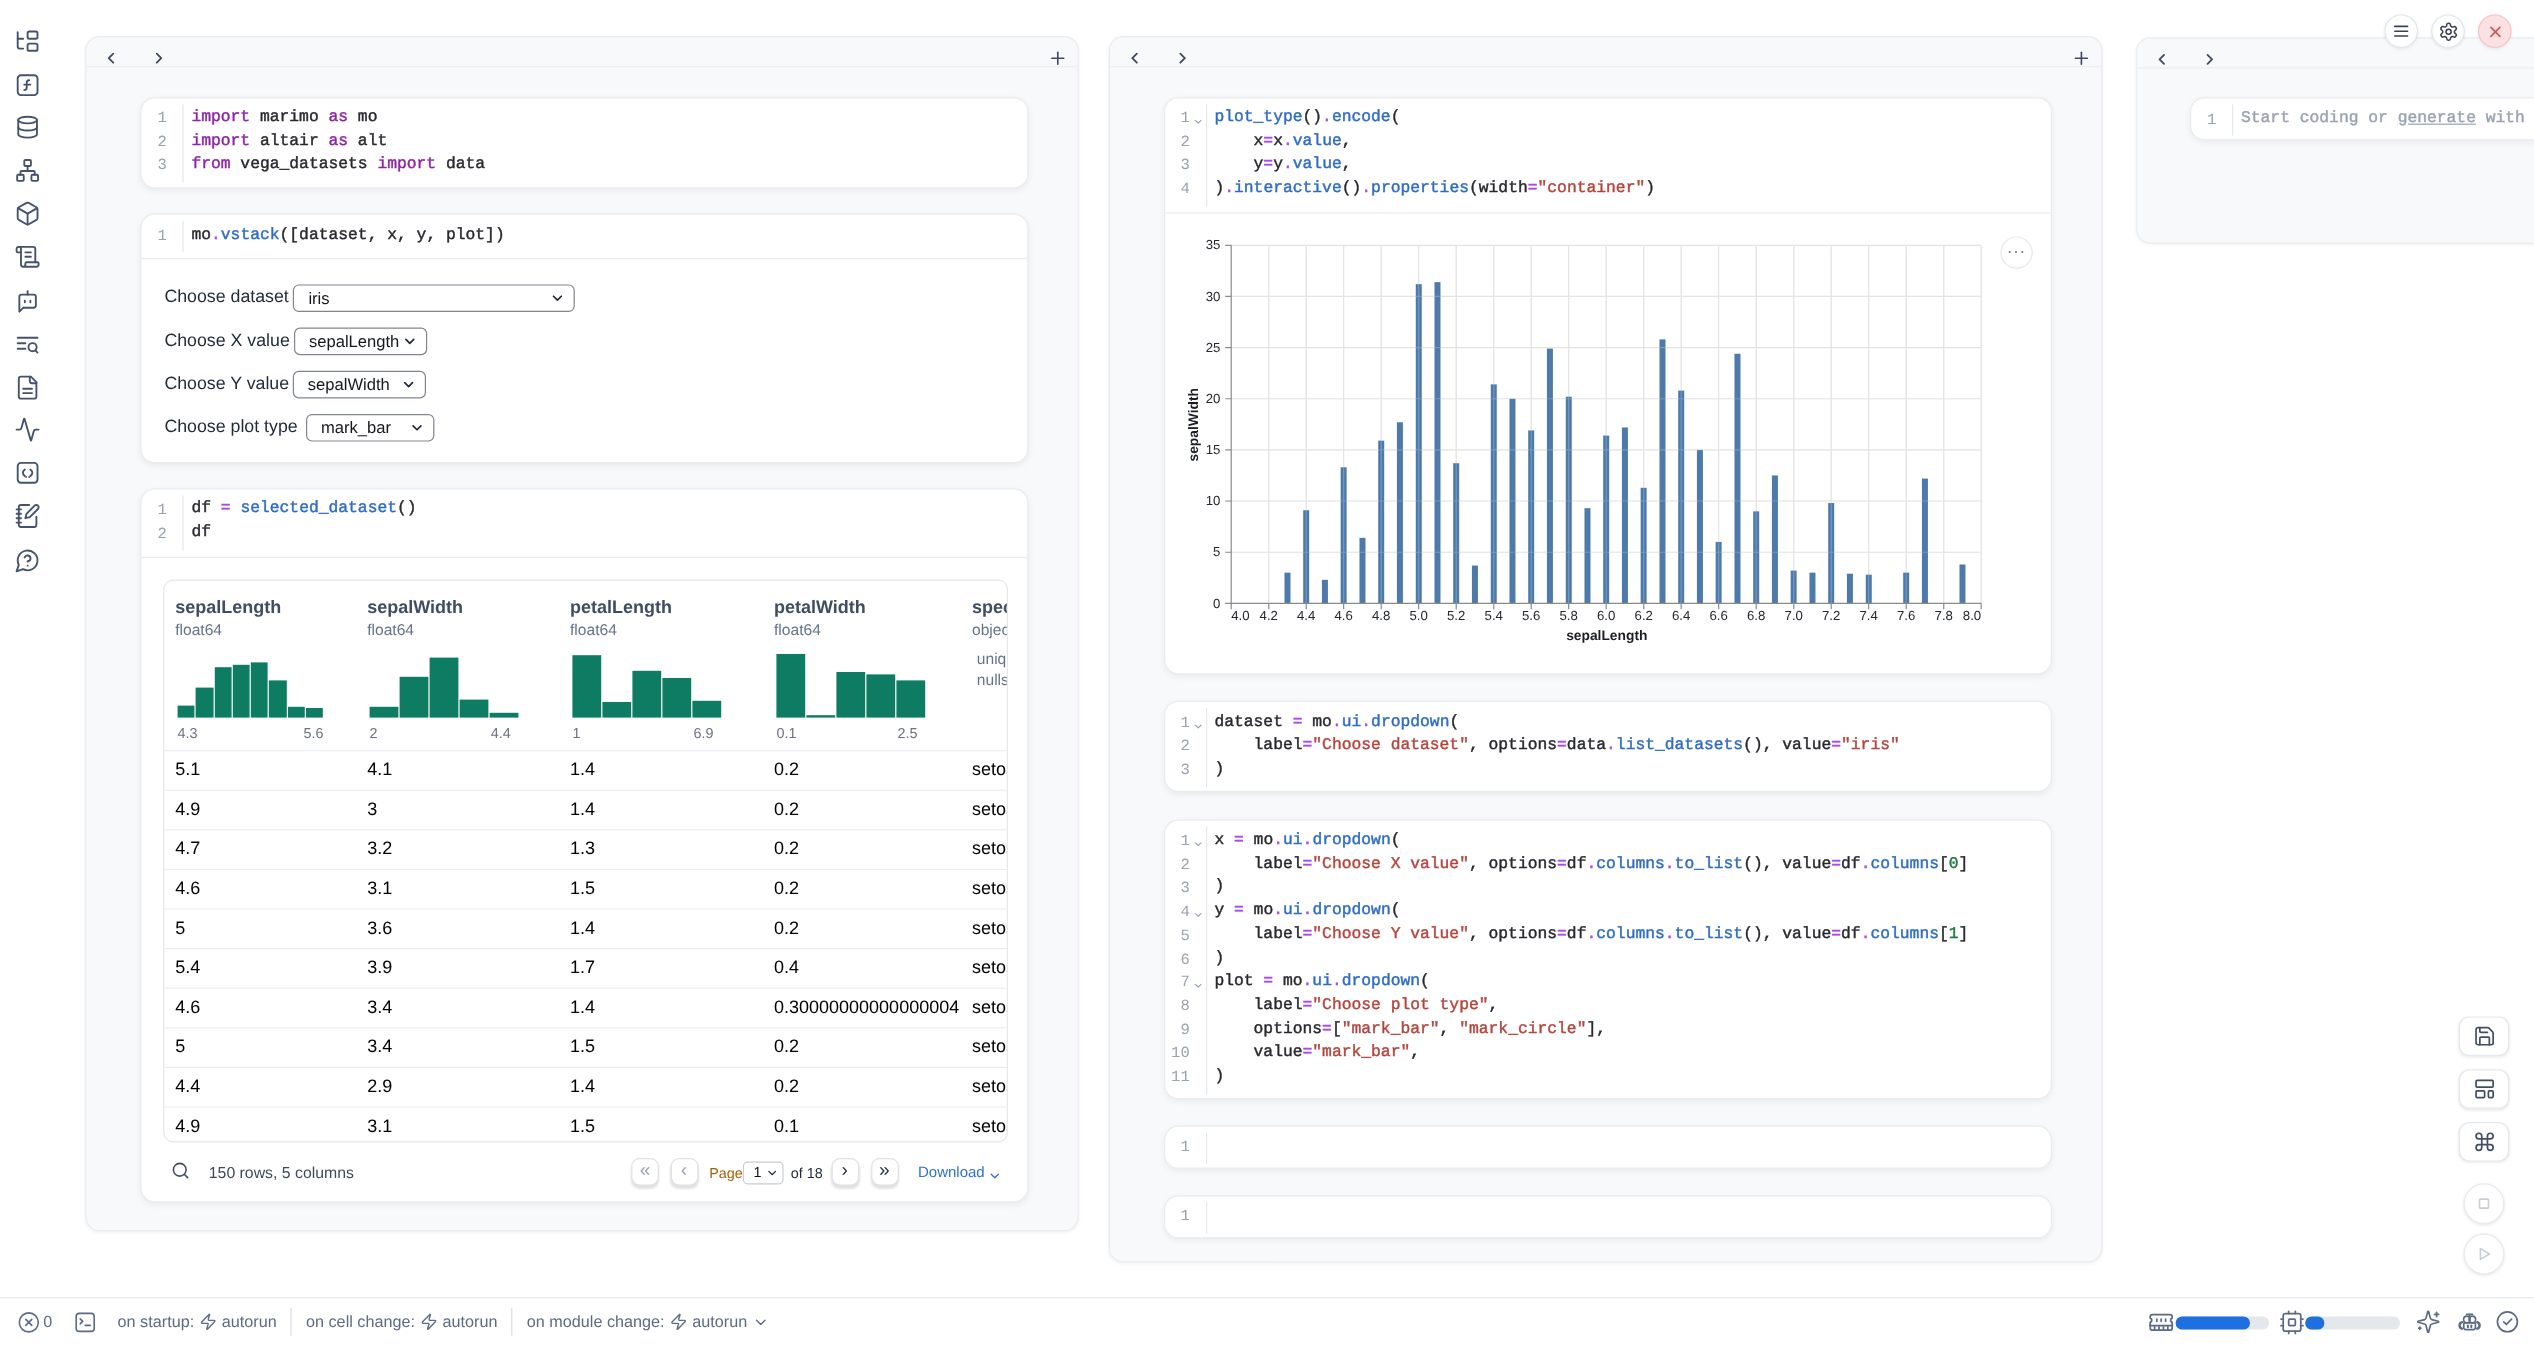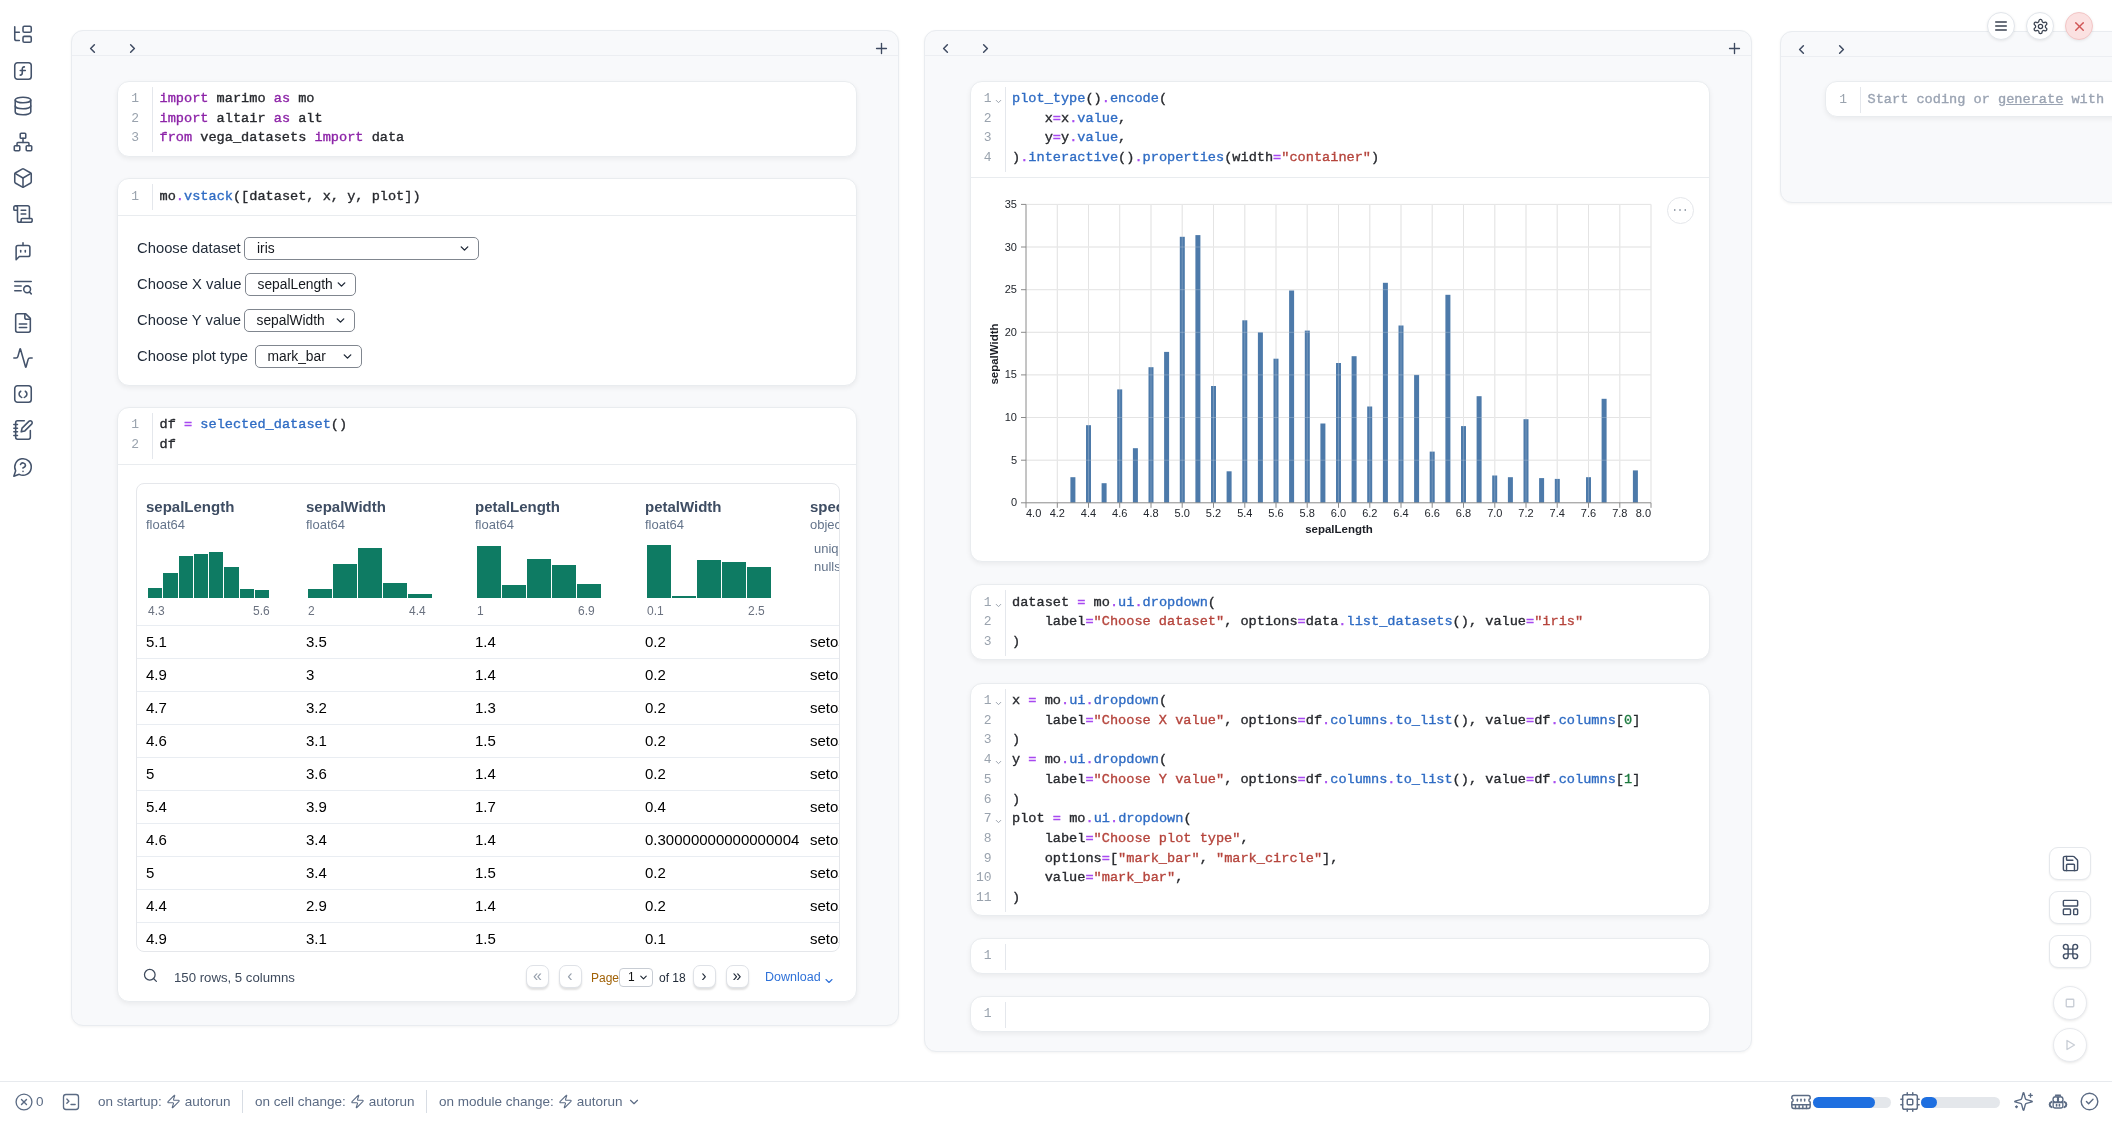--- a/index.html
+++ b/index.html
@@ -228,21 +228,21 @@
           <div class="rl" style="left:11px;top:120px">4.3</div>
           <div class="rl" style="left:116px;top:120px">5.6</div>
           <div class="rl" style="left:171px;top:120px">2</div>
           <div class="rl" style="left:272px;top:120px">4.4</div>
           <div class="rl" style="left:340px;top:120px">1</div>
           <div class="rl" style="left:441px;top:120px">6.9</div>
           <div class="rl" style="left:510px;top:120px">0.1</div>
           <div class="rl" style="left:611px;top:120px">2.5</div>
           <div class="rowline" style="top:141px"></div>
           <div class="tv" style="left:9px;top:141px">5.1</div>
-          <div class="tv" style="left:169px;top:141px">3.5</div>
+          <div class="tv" style="left:169px;top:141px">4.1</div>
           <div class="tv" style="left:338px;top:141px">1.4</div>
           <div class="tv" style="left:508px;top:141px">0.2</div>
           <div class="tv" style="left:673px;top:141px">setos</div>
           <div class="rowline" style="top:174px"></div>
           <div class="tv" style="left:9px;top:174px">4.9</div>
           <div class="tv" style="left:169px;top:174px">3</div>
           <div class="tv" style="left:338px;top:174px">1.4</div>
           <div class="tv" style="left:508px;top:174px">0.2</div>
           <div class="tv" style="left:673px;top:174px">setos</div>
           <div class="rowline" style="top:207px"></div>

